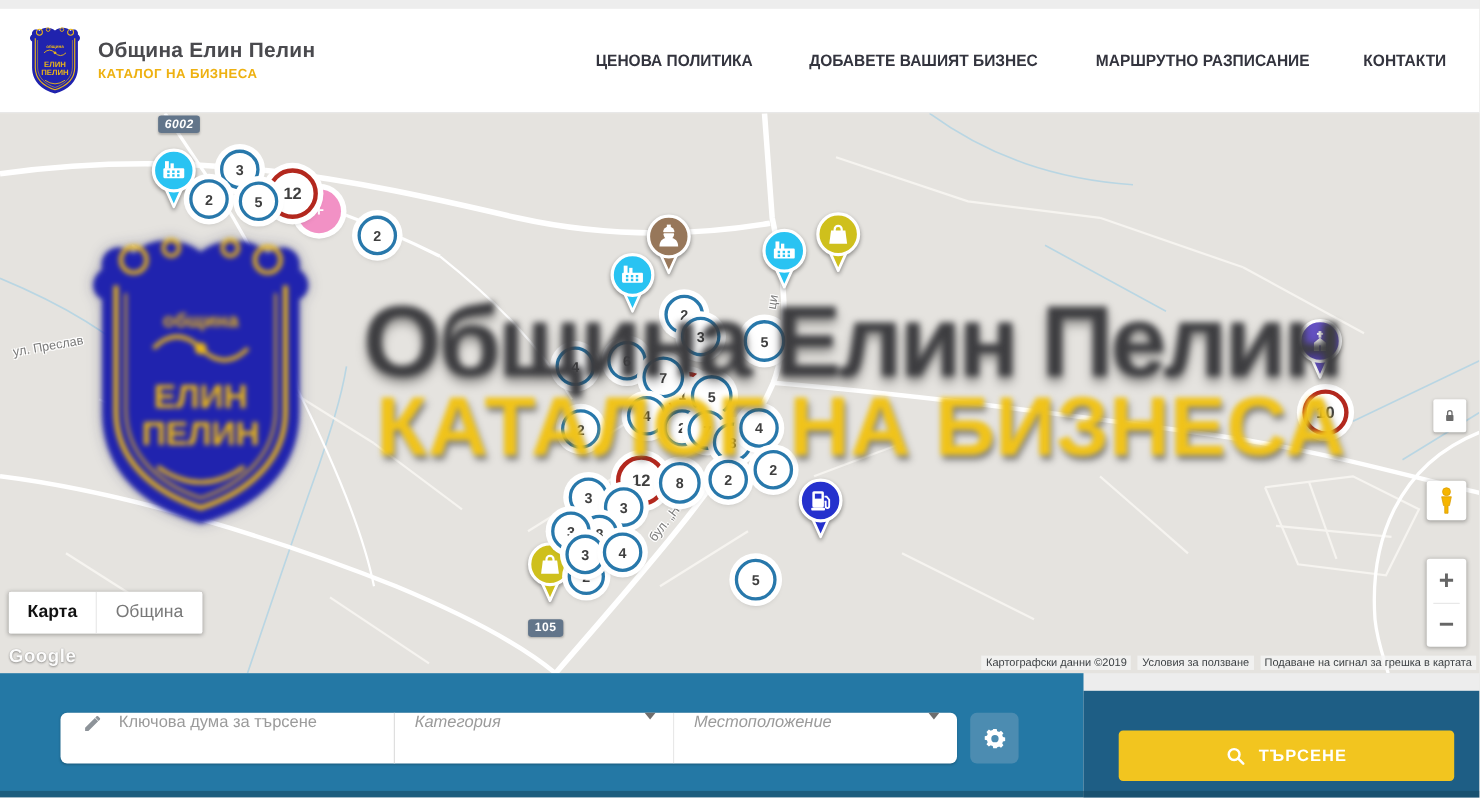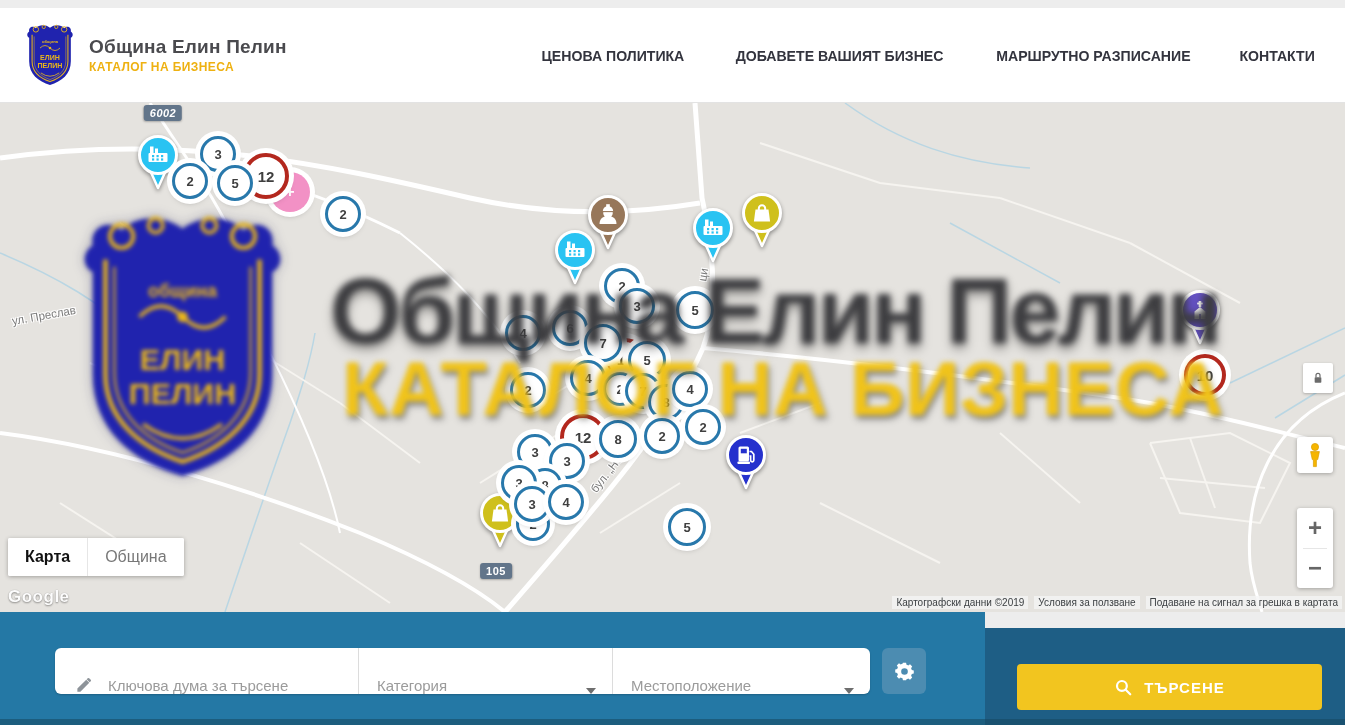--- a/index.html
+++ b/index.html
@@ -74,27 +74,27 @@
   .zoom-divider { height:1px; background:#e6e6e6; margin:0 6px; }
 
   
   .searchbar { position:relative; width:1345px; height:113px; display:flex; }
   .searchbar::after { content:""; position:absolute; left:0; bottom:0; width:100%; height:6px;
     background:#16475f; opacity:.55; }
   .sb-left { width:985px; height:100%; background:#2478a5; position:relative; }
   .sb-right { width:360px; height:100%; background:#1e5e85; position:relative;margin-top:16px; }
   .search-group { position:absolute; left:55px; top:36px; width:815px; height:46px; background:#fff;
     border-radius:6px; display:flex; align-items:stretch; box-shadow:0 1px 2px rgba(0,0,0,.2); }
-  .seg { display:flex; align-items:flex-end; }
+  .seg { display:flex; align-items:flex-start; }
   .seg-keyword { width:303px; padding:0 12px 0 20px; gap:14px; }
   .seg-keyword input { border:none; outline:none; flex:1; font-size:15px; color:#444;
     font-family:inherit; background:transparent; }
   .seg-keyword input::placeholder { color:#9b9b9b; }
   .seg-select { border-left:1px solid #dcdcdc; cursor:pointer; padding:0 16px 0 18px;
-    justify-content:space-between; }
+    justify-content:space-between;font-style:italic; }
   .seg-cat { width:254px; }
   .seg-loc { width:258px; border-radius:0 6px 6px 0; }
   .sel-text { font-size:15px; color:#9b9b9b; }
   .caret { width:0; height:0; border-left:5px solid transparent; border-right:5px solid transparent;
     border-top:6px solid #6e6e6e; }
   .gear-btn { position:absolute; left:882px; top:36px; width:44px; height:46px; background:#4c8cb1;
     border:none; border-radius:6px; cursor:pointer; display:flex; align-items:center;
     justify-content:center; }
   .search-btn { position:absolute; left:32px; top:36px; width:305px; height:46px; background:#f2c51f;
     border:none; border-radius:4px; cursor:pointer; display:flex; align-items:center;

